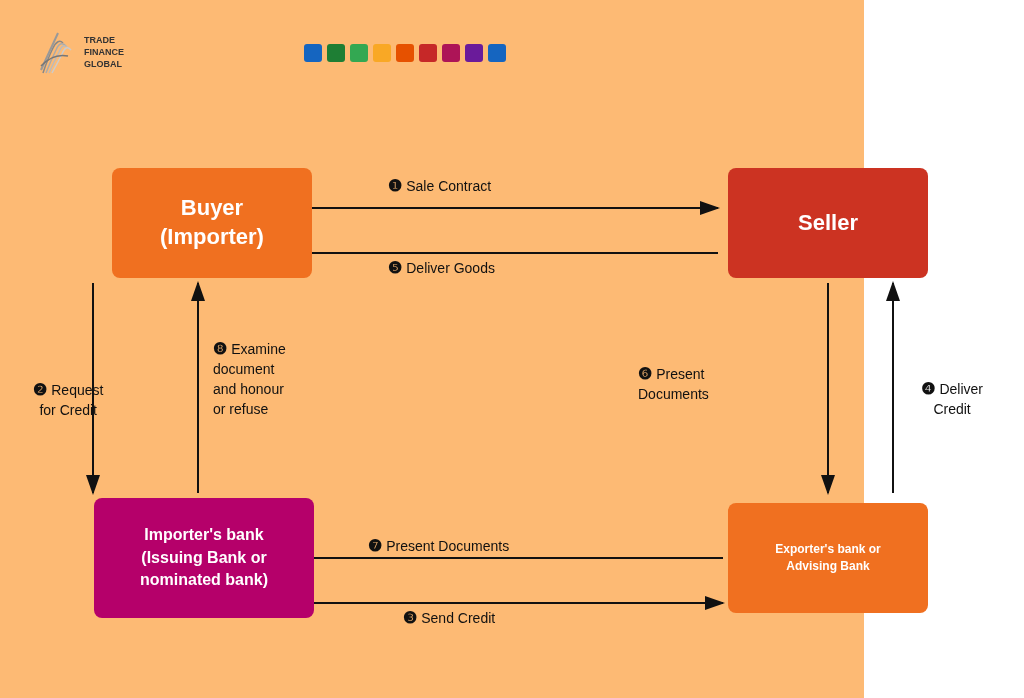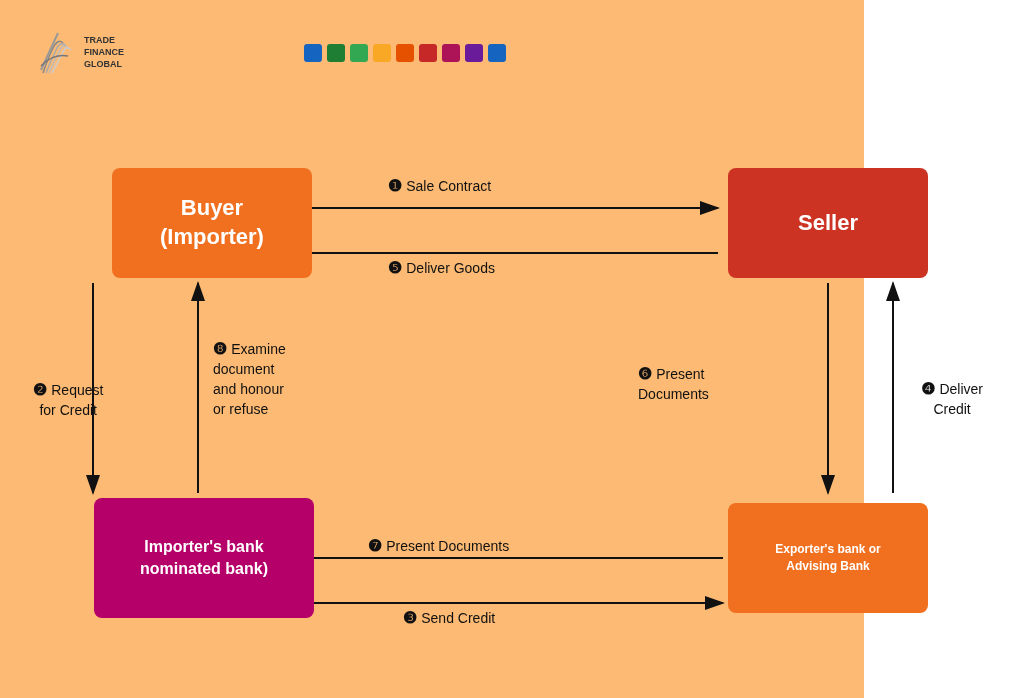--- a/index.html
+++ b/index.html
@@ -215,20 +215,21 @@
 
     <div class="box box-seller">
       <div>
         <div>Seller</div>
       </div>
     </div>
 
     <div class="box box-importer-bank">
       <div>
         <div>Importer's bank</div>
+        <div>(Issuing Bank or</div>
         <div>nominated bank)</div>
       </div>
     </div>
 
     <div class="box box-exporter-bank">
       <div>
         <div>Exporter's bank or</div>
         <div>Advising Bank</div>
       </div>
     </div>

